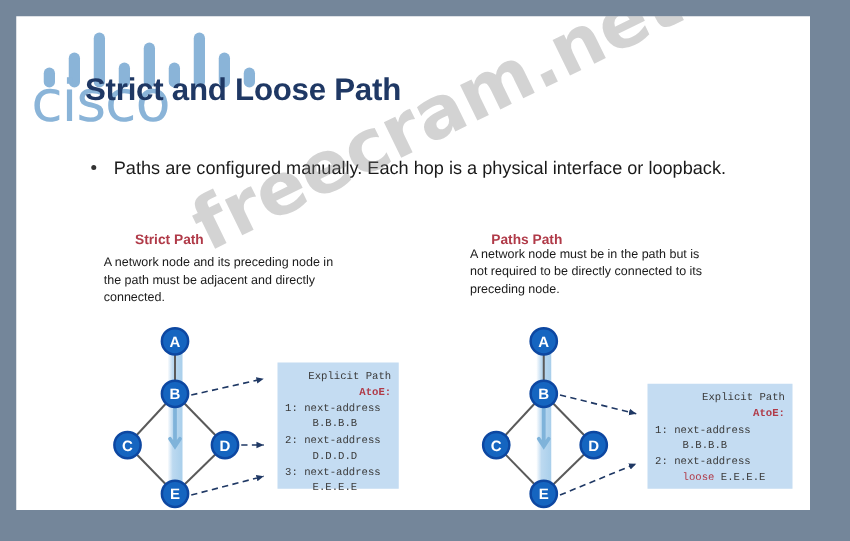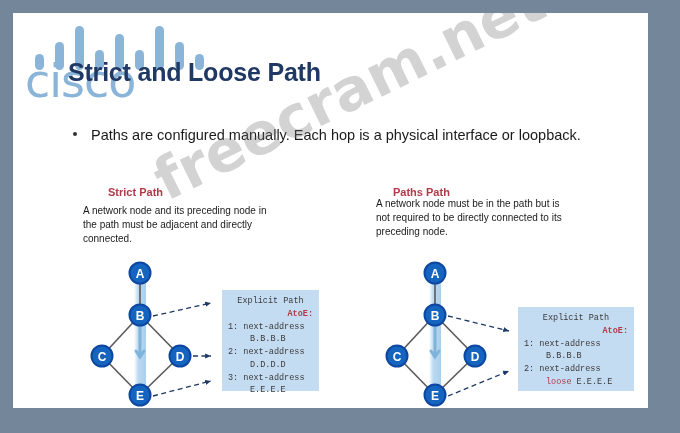--- a/index.html
+++ b/index.html
@@ -64,21 +64,21 @@
   
   .codebox{
     position:absolute; background:#c4dcf2;
     font-family:"Liberation Mono","DejaVu Sans Mono",monospace;
     font-size:8.5px; color:#3a3a3a; line-height:1.5;
     padding:5px 6px 6px 6px; box-sizing:border-box;
   }
   #codebox-strict{ left:209px; top:277px; width:97px; height:101px; }
   #codebox-loose{  left:505px; top:294px; width:116px; height:84px; }
   .code-line{ white-space:pre; }
-  .code-title{ text-align:center; }
+  .code-title{ text-align:right; }
   .code-label{ text-align:right; color:#b03a48; font-weight:bold; }
   .code-indent{ padding-left:22px; }
   .kw-loose{ color:#b03a48; font-weight:normal; }
 
   
   #watermark{
     position:absolute; left:130px; top:140px;
     font-size:58px; font-weight:bold; color:rgba(120,120,120,0.33);
     transform:rotate(-26deg); transform-origin:left top;
     pointer-events:none; white-space:nowrap;

